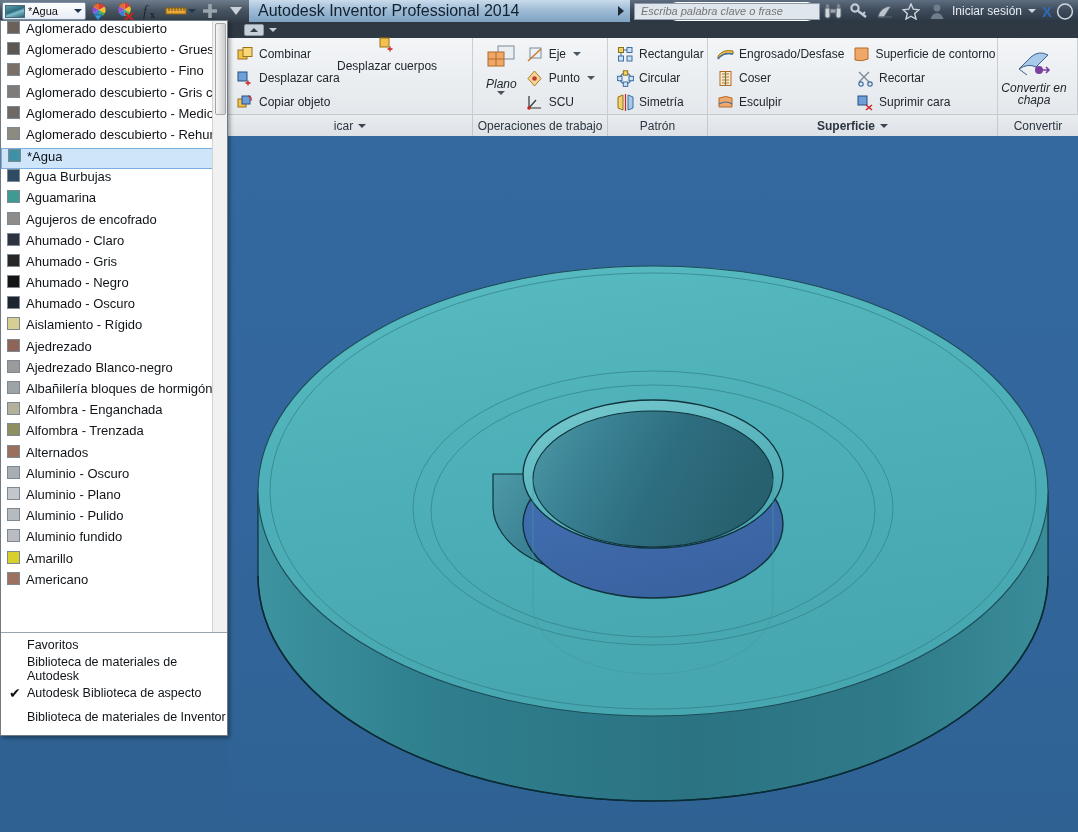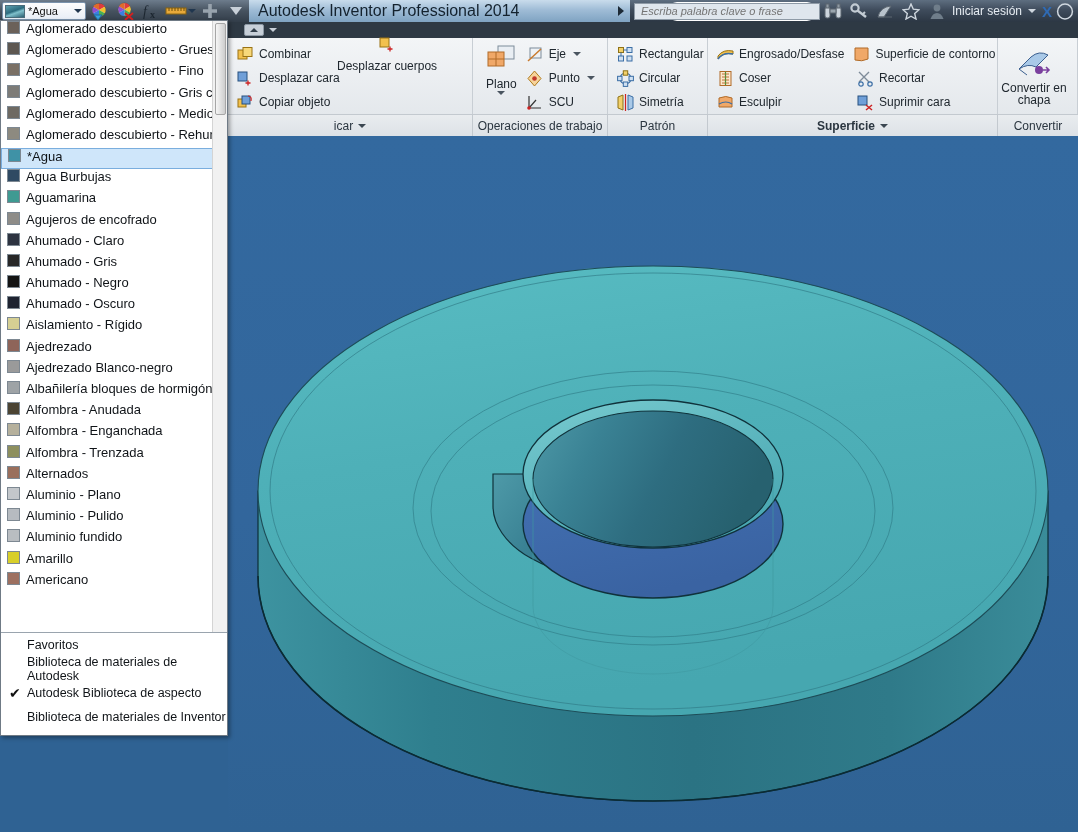--- a/index.html
+++ b/index.html
@@ -122,21 +122,21 @@
   .plabel .pcaret { width:0;height:0;border-left:4px solid transparent;border-right:4px solid transparent;border-top:4px solid #3b4651; }
 
   .rpanel { height:76px; border-right:1px solid #c8ced4; padding:4px 6px 0 6px; display:flex; flex-direction:column; }
   .rrow { display:flex; align-items:center; height:24px; }
   .ritem { display:flex; align-items:center; gap:5px; padding:0 6px 0 2px; white-space:nowrap; font-size:12px; color:#20282f; }
   .ico { width:18px;height:18px;flex:none;display:flex;align-items:center;justify-content:center; }
   .dropcaret { width:0;height:0;border-left:4px solid transparent;border-right:4px solid transparent;border-top:4px solid #4a5560; margin-left:2px; }
 
   .bigbtn { width:52px; height:72px; display:flex; flex-direction:column; align-items:center; justify-content:flex-start; padding-top:4px; font-size:12px; color:#20282f; }
   .bigbtn .bico { width:34px;height:34px; display:flex;align-items:center;justify-content:center; }
-  .bigbtn .blabel { text-align:center; line-height:12px; margin-top:2px; }
+  .bigbtn .blabel { text-align:center; line-height:12px; margin-top:2px;font-style:italic; }
 
   
   #matpopup {
     position:absolute; left:0; top:20px; width:228px; height:716px;
     background:#ffffff; border:1px solid #6f7a85;
     box-shadow: 2px 2px 4px rgba(0,0,0,.35);
     display:flex; flex-direction:column;
   }
   #matlist {
     position:relative; flex:1; overflow:hidden; background:#fff;
@@ -675,34 +675,34 @@
           </div>
           <div class="mrow">
             <span class="mswatch" style="background: rgb(154, 154, 154);"></span>
             <span class="mtext">Ajedrezado Blanco-negro</span>
           </div>
           <div class="mrow">
             <span class="mswatch" style="background: rgb(158, 163, 166);"></span>
             <span class="mtext">Albañilería bloques de hormigón</span>
           </div>
           <div class="mrow">
-            <span class="mswatch" style="background: rgb(75, 68, 51);"></span>
-            <span class="mtext">Alfombra - Anudada</span>
-          </div>
-          <div class="mrow">
             <span class="mswatch" style="background: rgb(181, 176, 156);"></span>
             <span class="mtext">Alfombra - Enganchada</span>
           </div>
           <div class="mrow">
             <span class="mswatch" style="background: rgb(141, 143, 94);"></span>
             <span class="mtext">Alfombra - Trenzada</span>
           </div>
           <div class="mrow">
             <span class="mswatch" style="background: rgb(154, 111, 92);"></span>
             <span class="mtext">Alternados</span>
+          </div>
+          <div class="mrow">
+            <span class="mswatch" style="background: rgb(169, 174, 178);"></span>
+            <span class="mtext">Aluminio - Oscuro</span>
           </div>
           <div class="mrow">
             <span class="mswatch" style="background: rgb(195, 199, 203);"></span>
             <span class="mtext">Aluminio - Plano</span>
           </div>
           <div class="mrow">
             <span class="mswatch" style="background: rgb(182, 187, 192);"></span>
             <span class="mtext">Aluminio - Pulido</span>
           </div>
           <div class="mrow">

